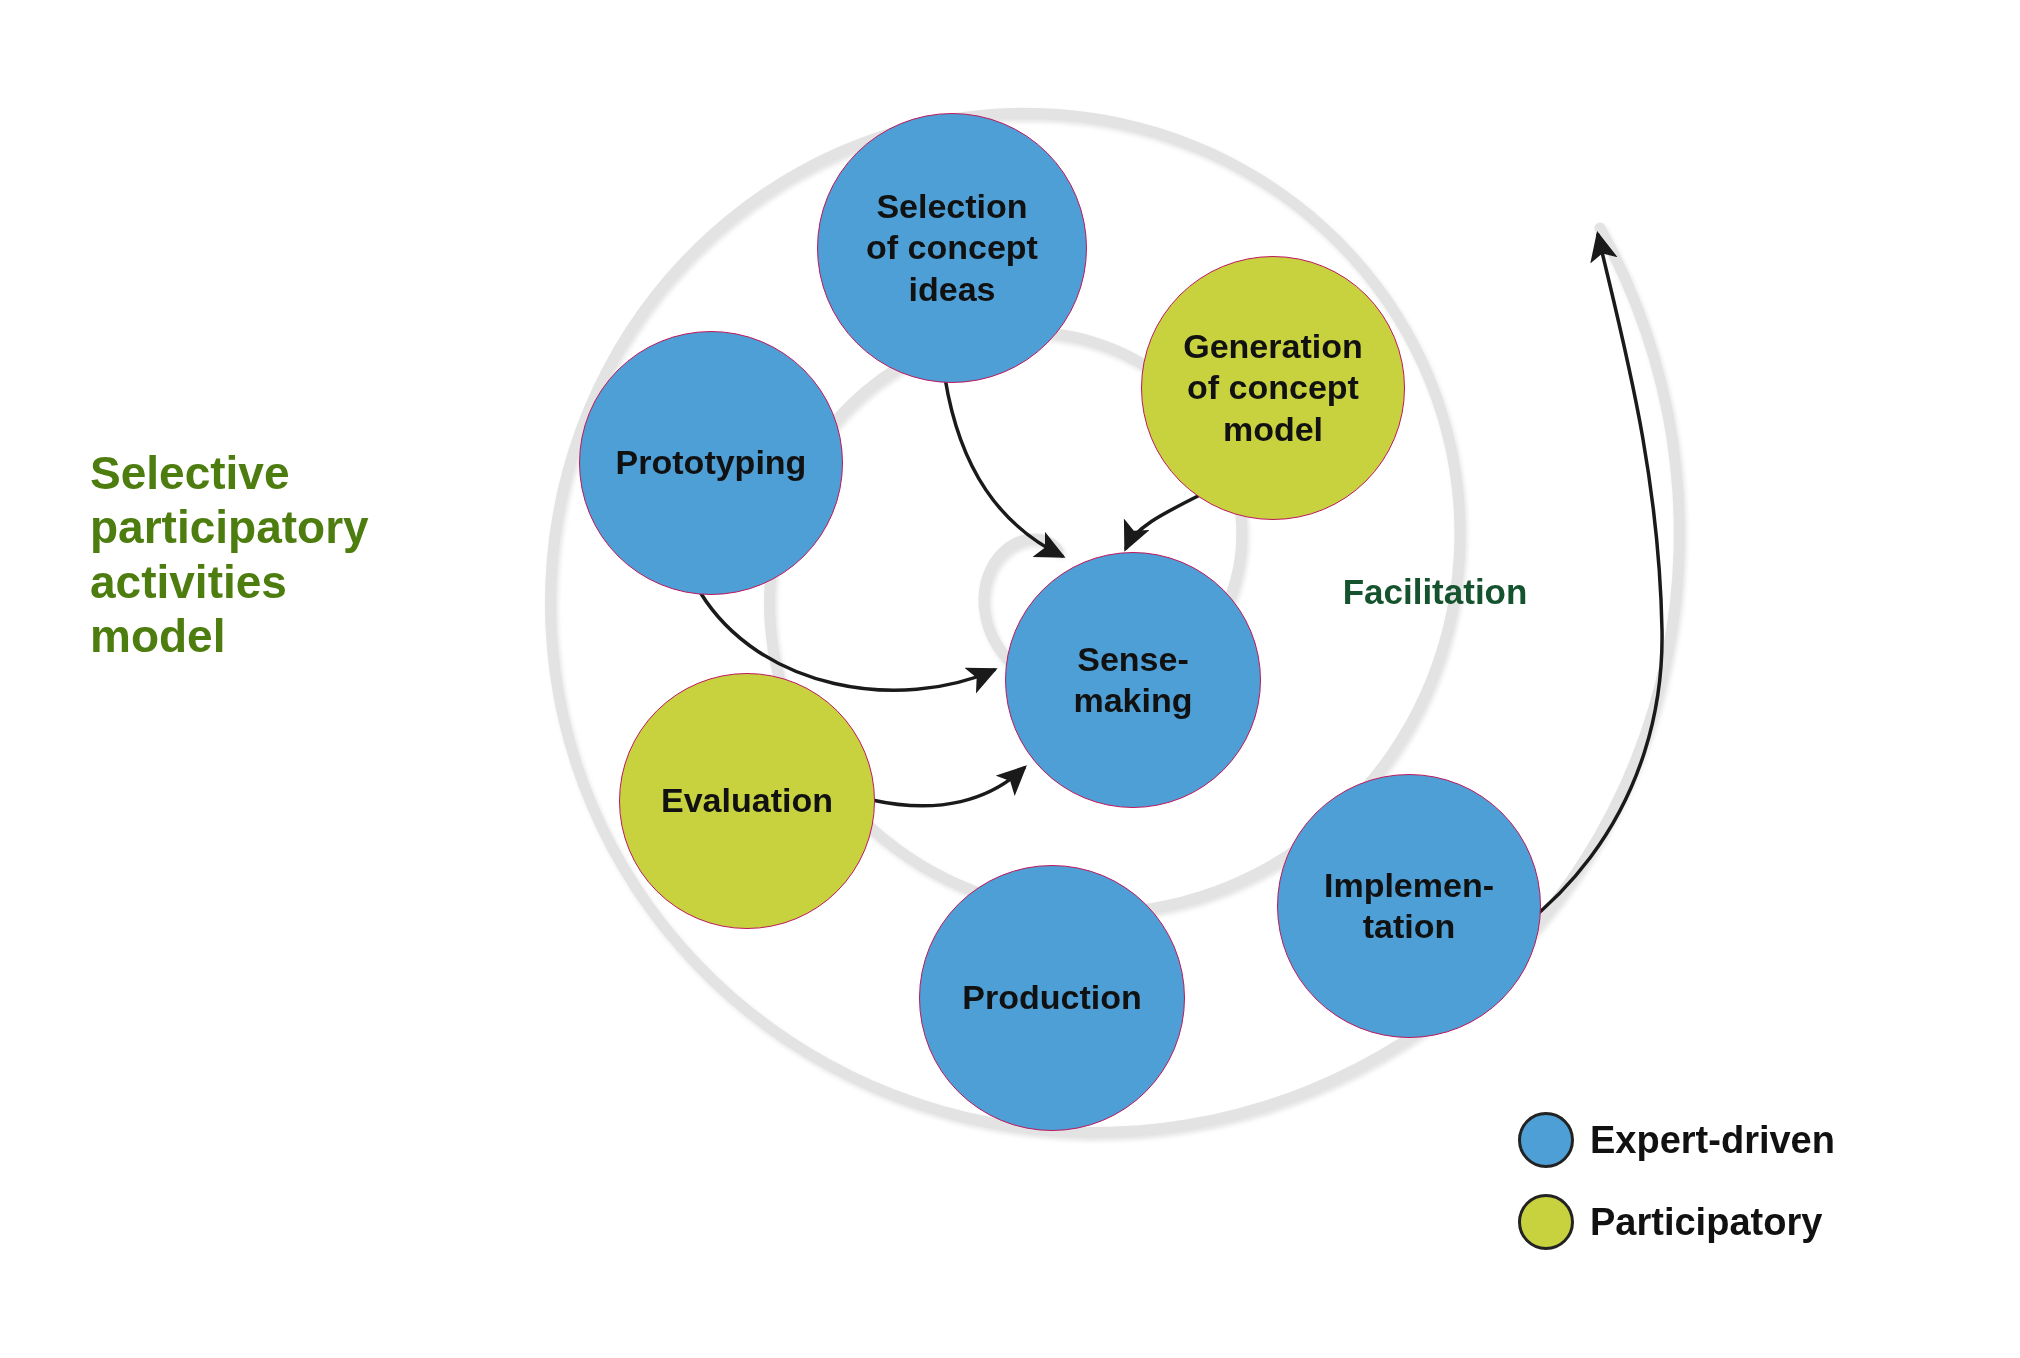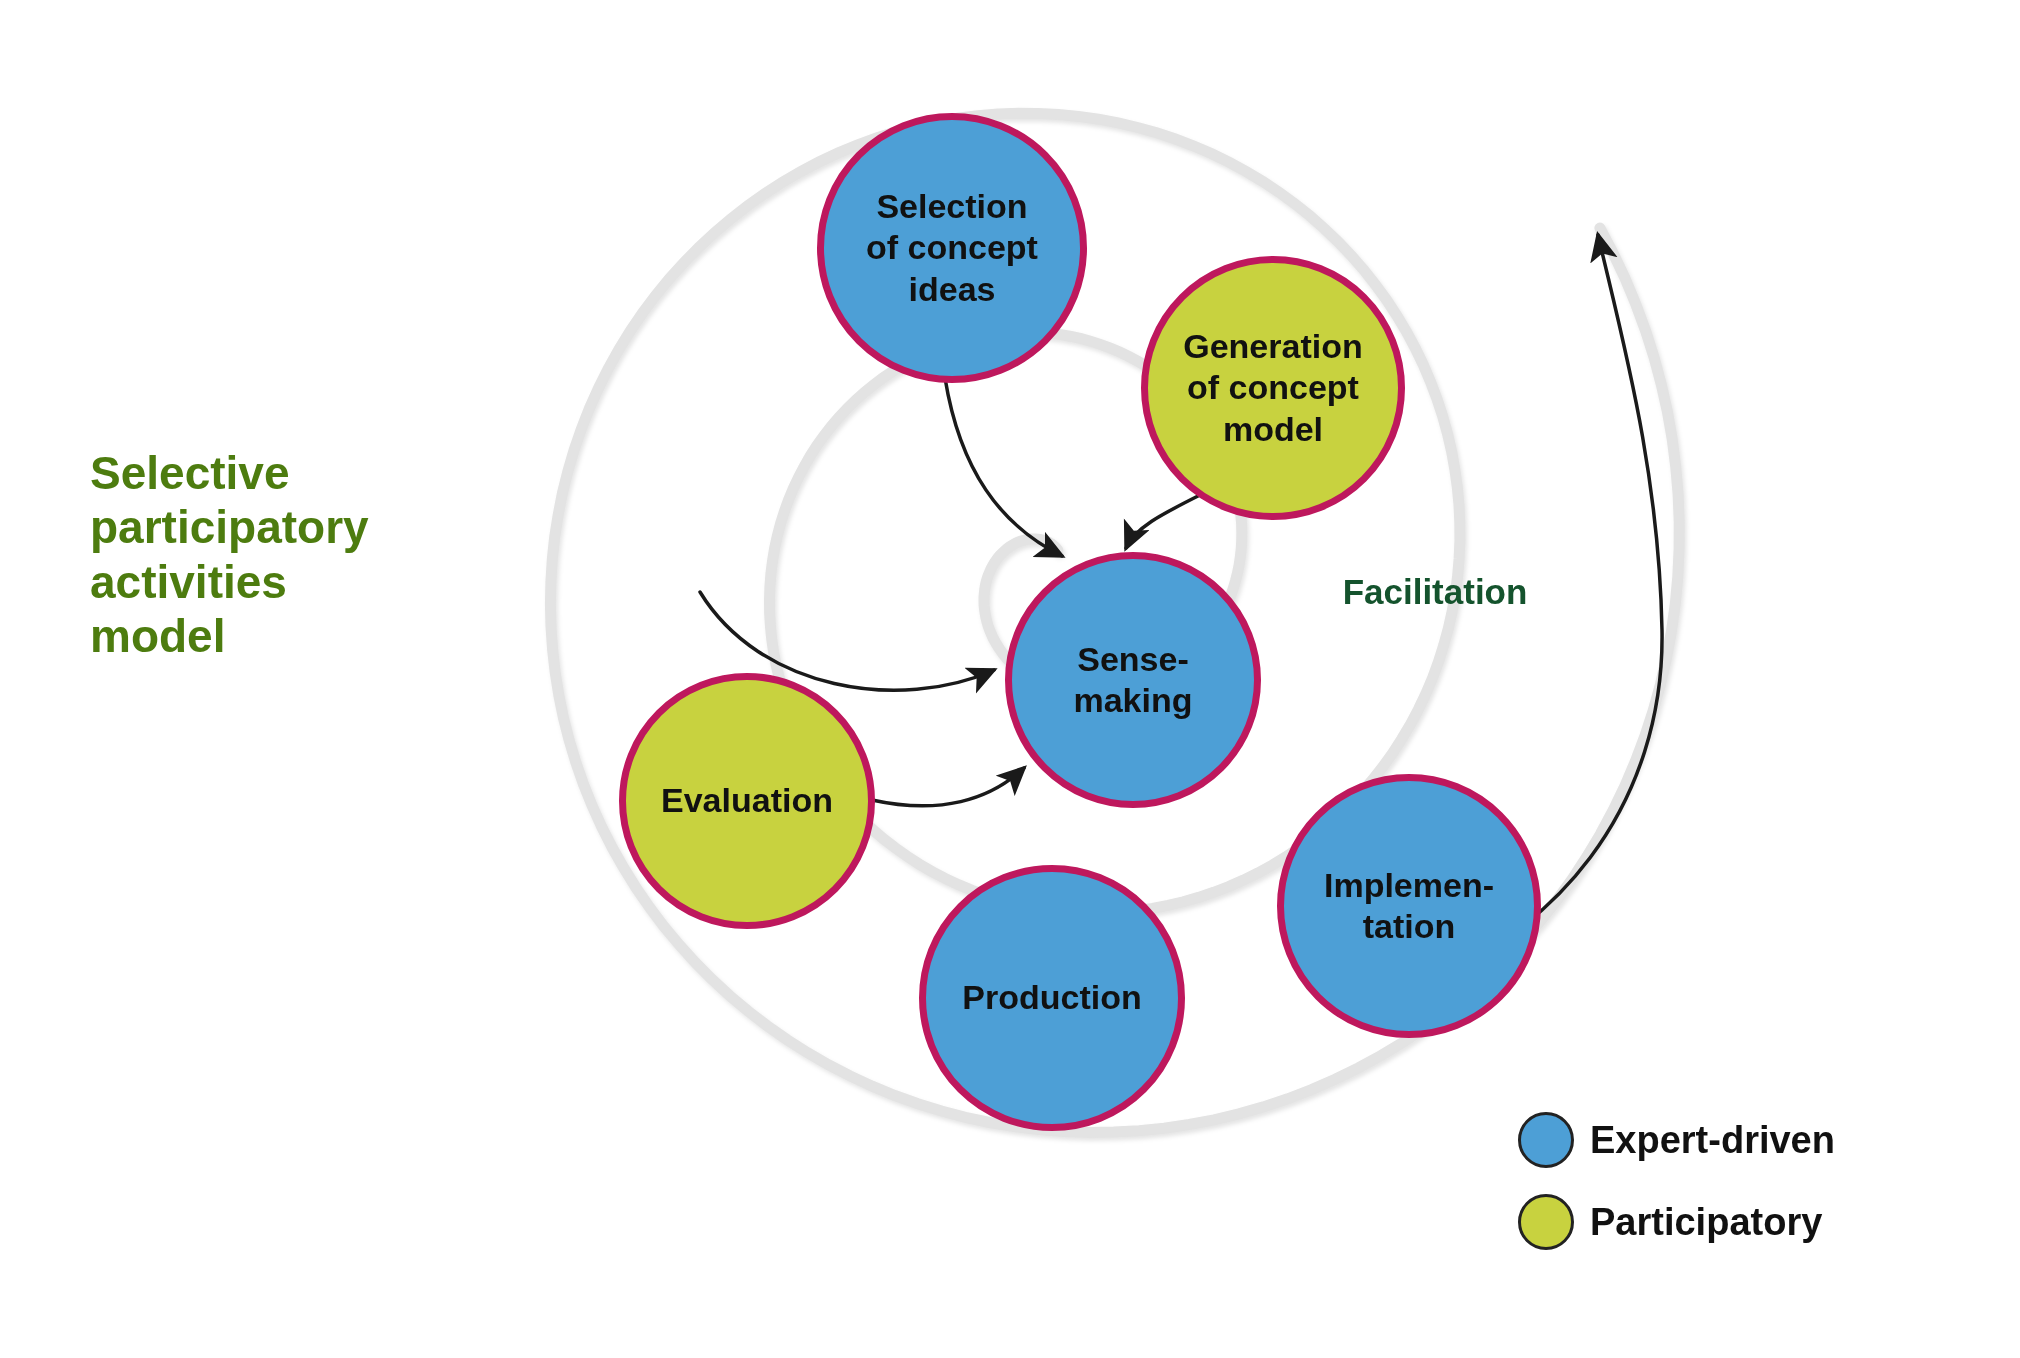--- a/index.html
+++ b/index.html
@@ -39,21 +39,21 @@
     width: 360px;
     font-size: 46px;
     font-weight: 700;
     line-height: 1.18;
     color: #4d7c0f;
     white-space: pre-line;
   }
   .node {
     position: absolute;
     border-radius: 50%;
-    border: 7px solid #be185d;
+    border: 1px solid #be185d;
     display: flex;
     align-items: center;
     justify-content: center;
     text-align: center;
     box-sizing: border-box;
   }
   .node .node-label {
     font-size: 34px;
     font-weight: 700;
     color: #111111;
@@ -132,20 +132,23 @@
 of concept
 ideas</span>
   </div>
 
   <div class="node participatory" style="left:1141px; top:256px; width:264px; height:264px;">
     <span class="node-label">Generation
 of concept
 model</span>
   </div>
 
+  <div class="node expert" style="left:579px; top:331px; width:264px; height:264px;">
+    <span class="node-label">Prototyping</span>
+  </div>
 
   <div class="node expert" style="left:1005px; top:552px; width:256px; height:256px;">
     <span class="node-label">Sense-
 making</span>
   </div>
 
   <div class="node participatory" style="left:619px; top:673px; width:256px; height:256px;">
     <span class="node-label">Evaluation</span>
   </div>
 

